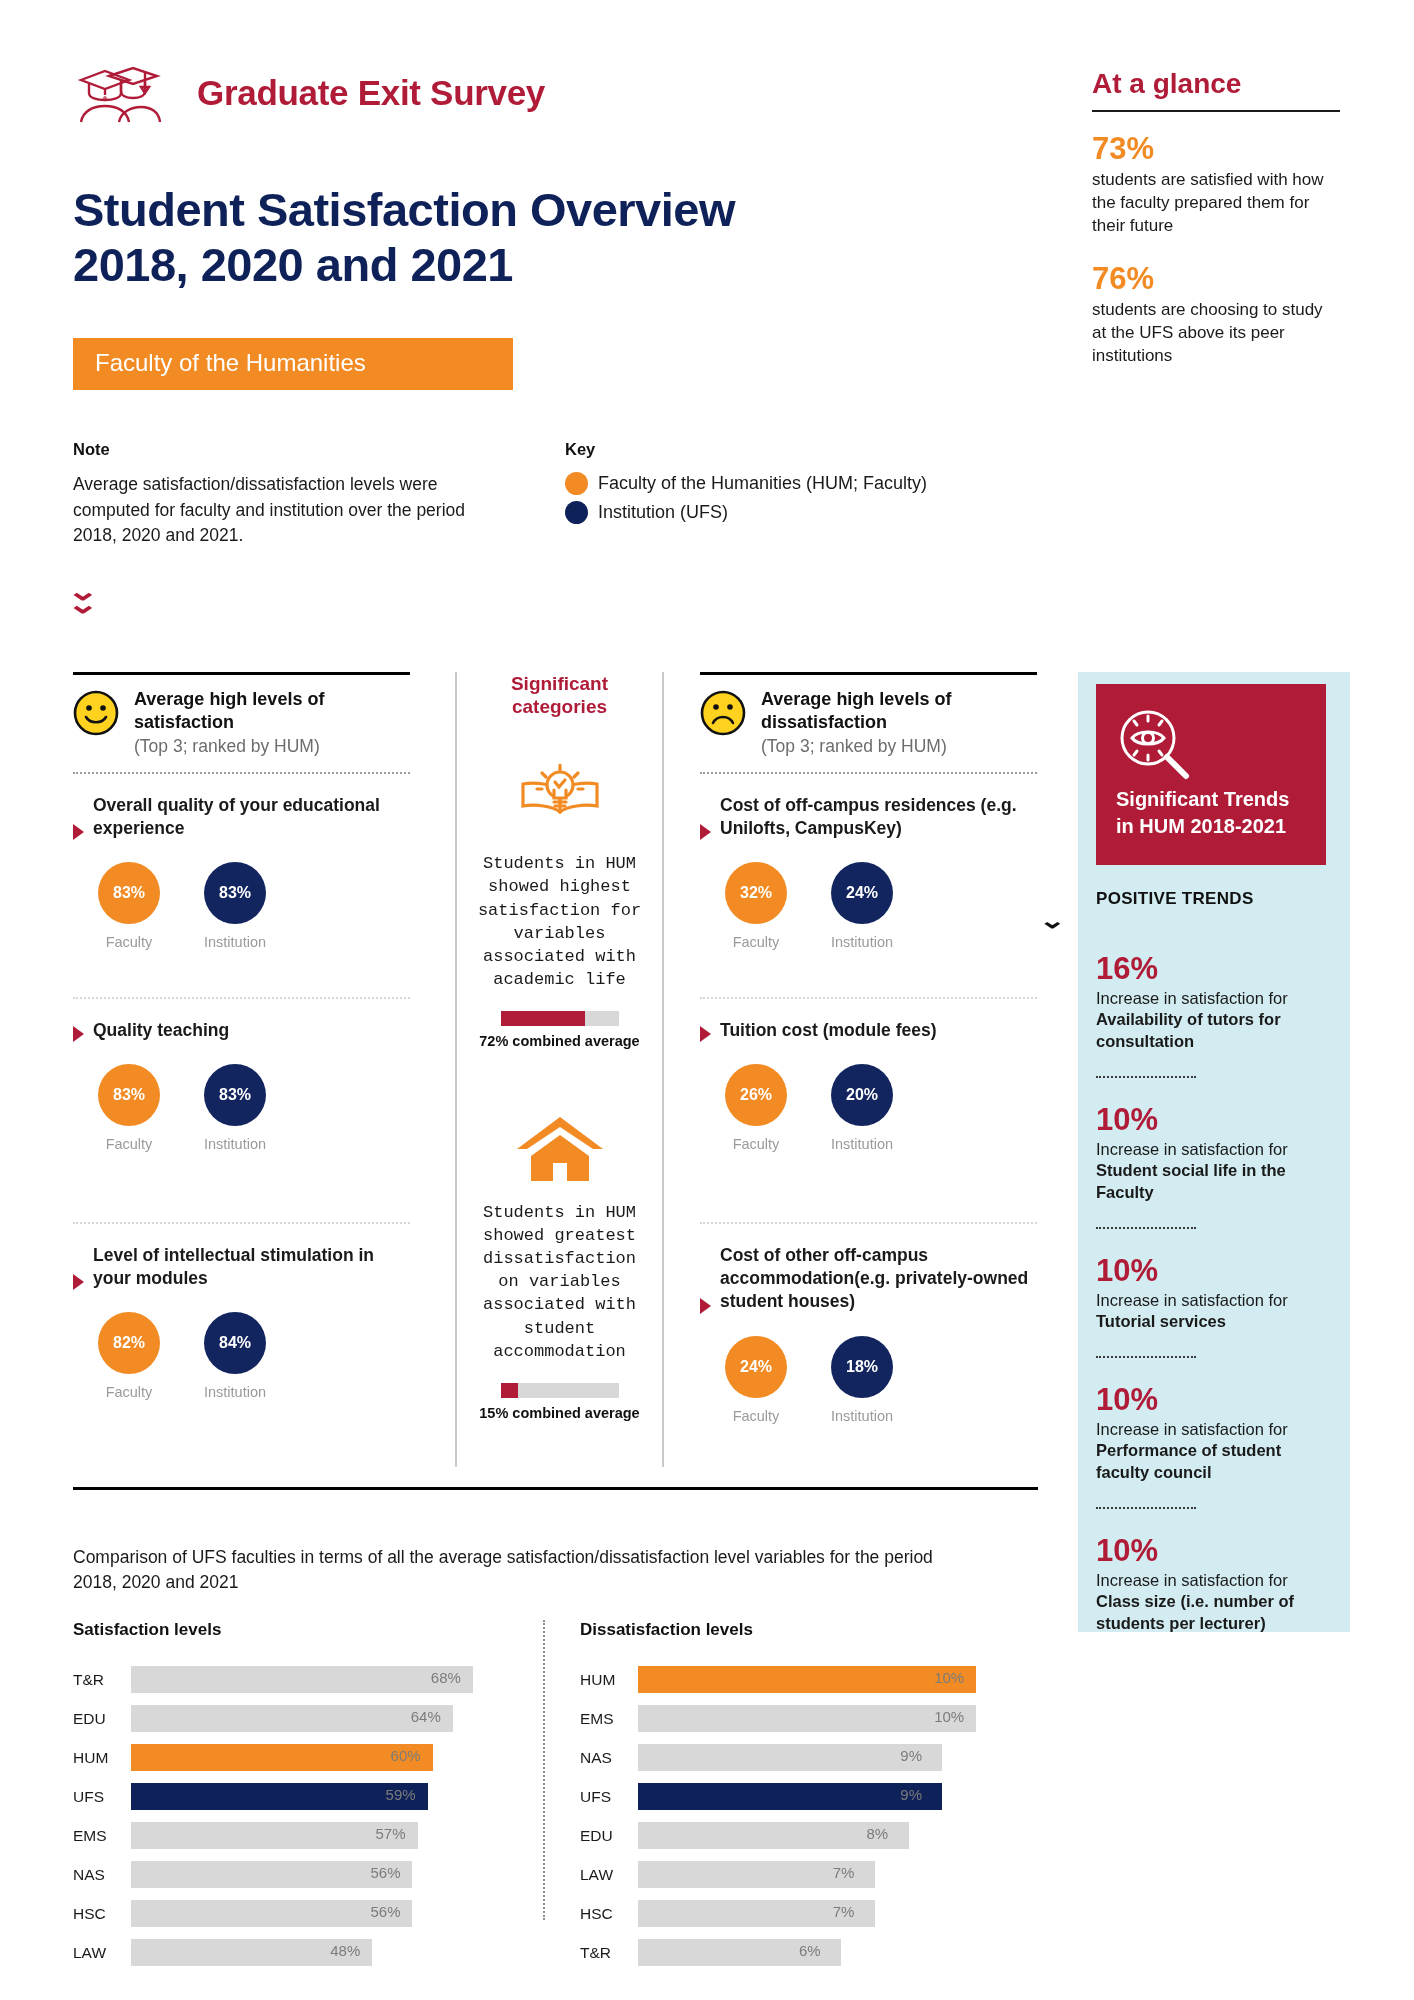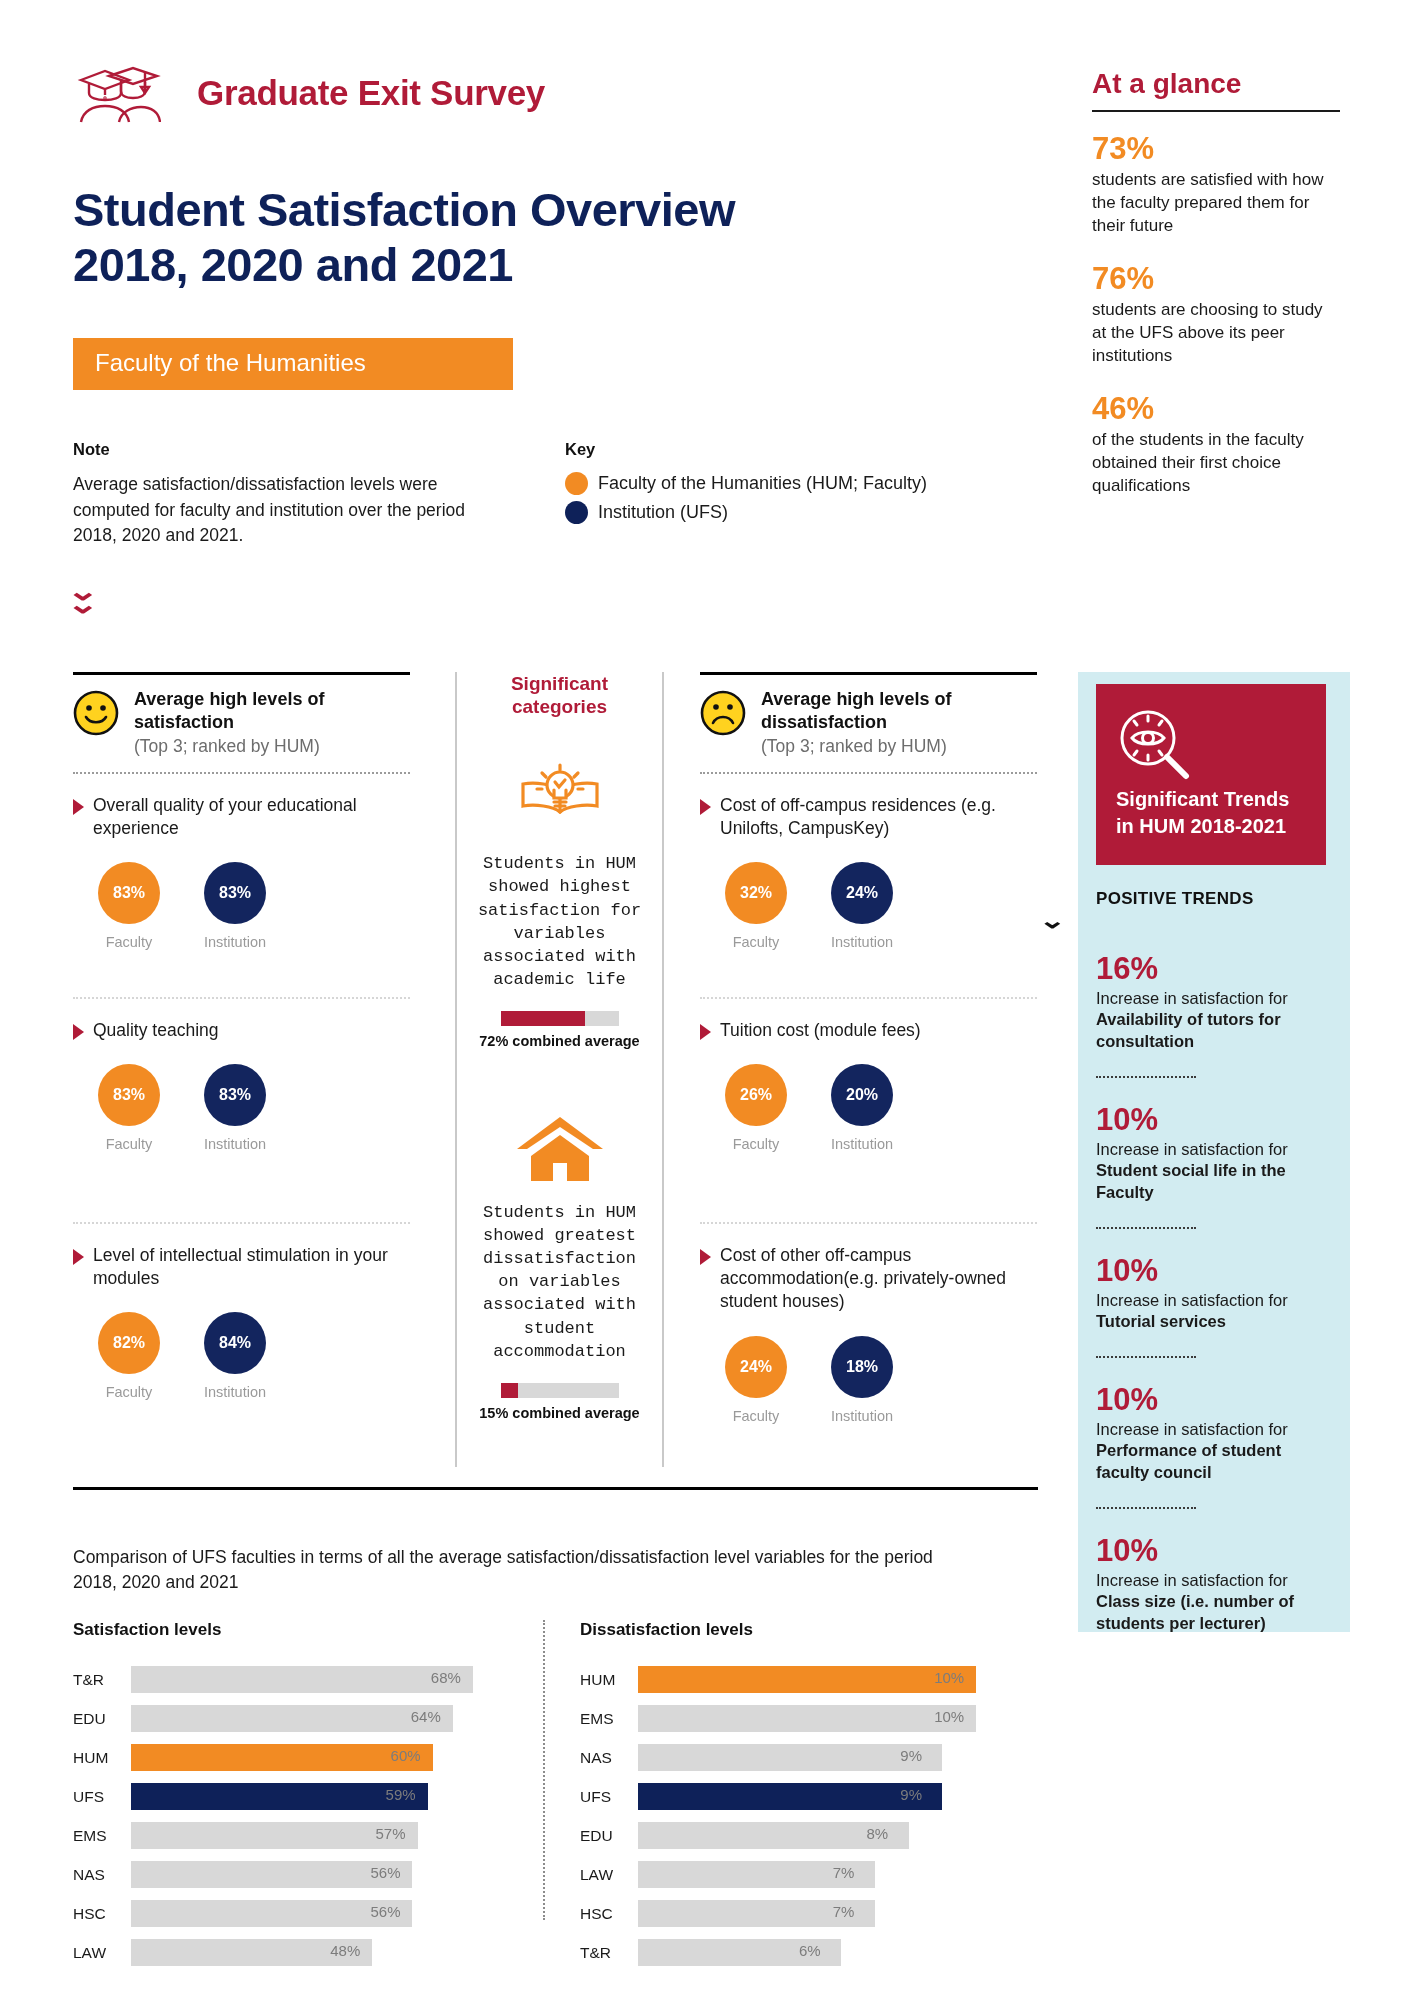--- a/index.html
+++ b/index.html
@@ -74,21 +74,21 @@
   .col-head { display: flex; gap: 15px; align-items: flex-start; }
   .emoji-face { width: 46px; height: 46px; flex: 0 0 auto; margin-top: 2px;}
   .col-head-txt { }
   .col-head-title { font-size: 18px; font-weight: bold; line-height: 1.27; color: #111; }
   .col-head-sub { font-size: 17.5px; color: #6d6d6d; margin-top: 2px; }
   .dotted-sep {
     border-top: 2.5px dotted #9b9b9b; margin-top: 15px; margin-bottom: 20px;
   }
   .dotted-sep.light { border-top: 2.5px dotted #d6d6d6; }
 
-  .item-label { display: flex; gap: 9px; align-items: flex-start; }
+  .item-label { display: flex; gap: 9px; align-items: flex-end; font-weight: bold; }
   .tri {
     width: 0; height: 0; flex: 0 0 auto; margin-top: 5px;
     border-top: 8px solid transparent; border-bottom: 8px solid transparent;
     border-left: 11px solid #b01b38;
   }
   .item-text { font-size: 17.5px; line-height: 1.33; color: #1a1a1a; }
 
   .bubbles { display: flex; gap: 38px; margin-top: 22px; padding-left: 22px; }
   .bubble-wrap { text-align: center; width: 68px; }
   .bubble {
@@ -217,24 +217,20 @@
     <div class="glance-title">At a glance</div>
     <div class="glance-rule"></div>
     <div class="glance-item">
       <div class="glance-pct">73%</div>
       <div class="glance-desc">students are satisfied with how the faculty prepared them for their future</div>
     </div>
     <div class="glance-item">
       <div class="glance-pct">76%</div>
       <div class="glance-desc">students are choosing to study at the UFS above its peer institutions</div>
     </div>
-    <div class="glance-item">
-      <div class="glance-pct">46%</div>
-      <div class="glance-desc">of the students in the faculty obtained their first choice qualifications</div>
-    </div>
   </div>
 
   <div class="band">
 
     <div class="vline" style="left:455px; height:795px;"></div>
     <div class="vline" style="left:662px; height:795px;"></div>
 
     <div class="col-sat">
       <div class="col-rule-top"></div>
       <div class="col-head">

